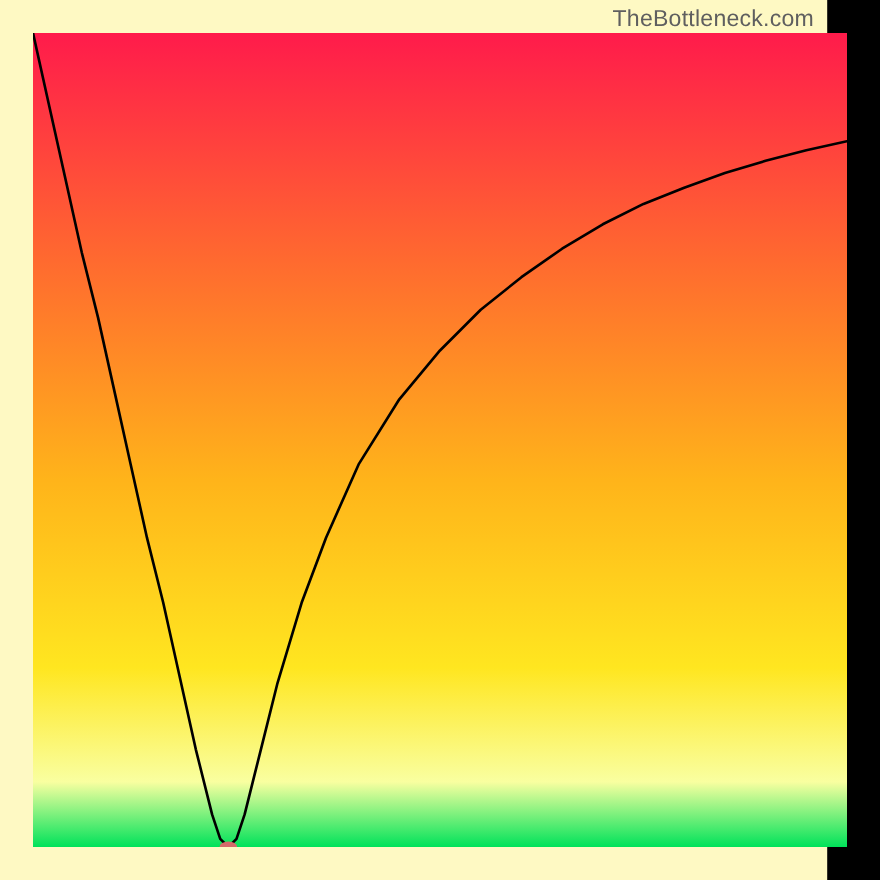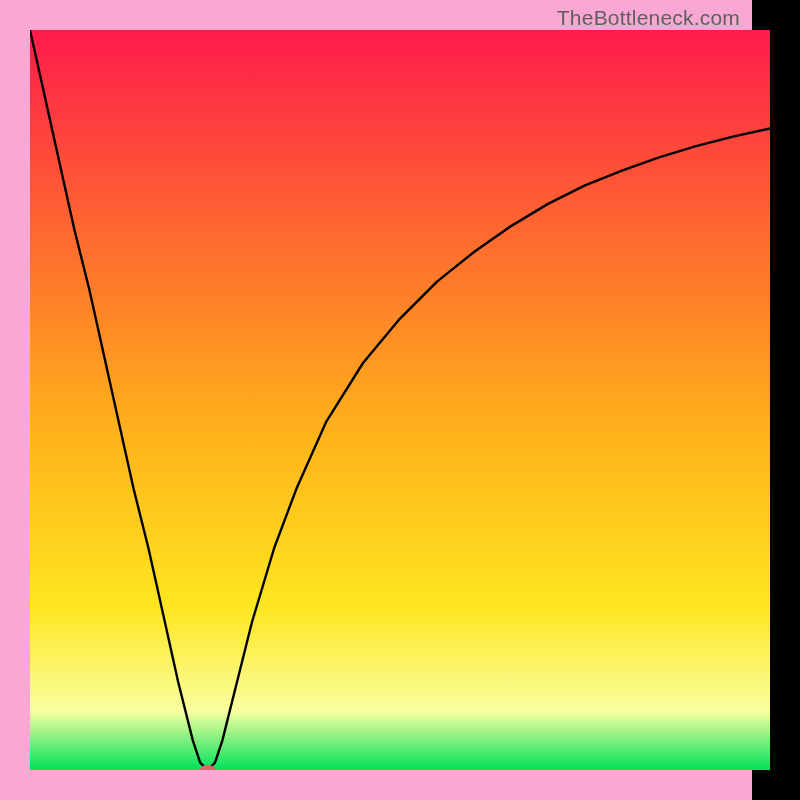--- a/index.html
+++ b/index.html
@@ -8,21 +8,21 @@
     width: 800px;
     height: 800px;
     overflow: hidden;
     background: #000;
     font-family: Arial, Helvetica, sans-serif;
   }
   .chart-frame {
     position: relative;
     width: 752px;
     height: 800px;
-    background: #f9a8d4;
+    background: #fef9c3;
   }
   .plot-area {
     position: absolute;
     left: 30px;
     top: 30px;
     width: 740px;
     height: 740px;
   }
   .watermark {
     position: absolute;

